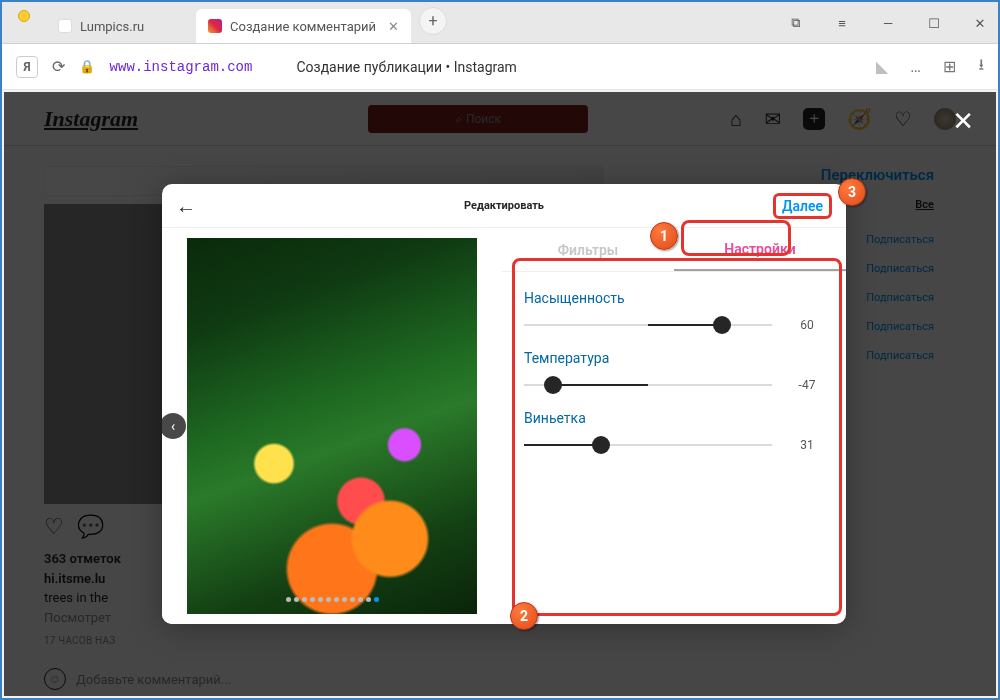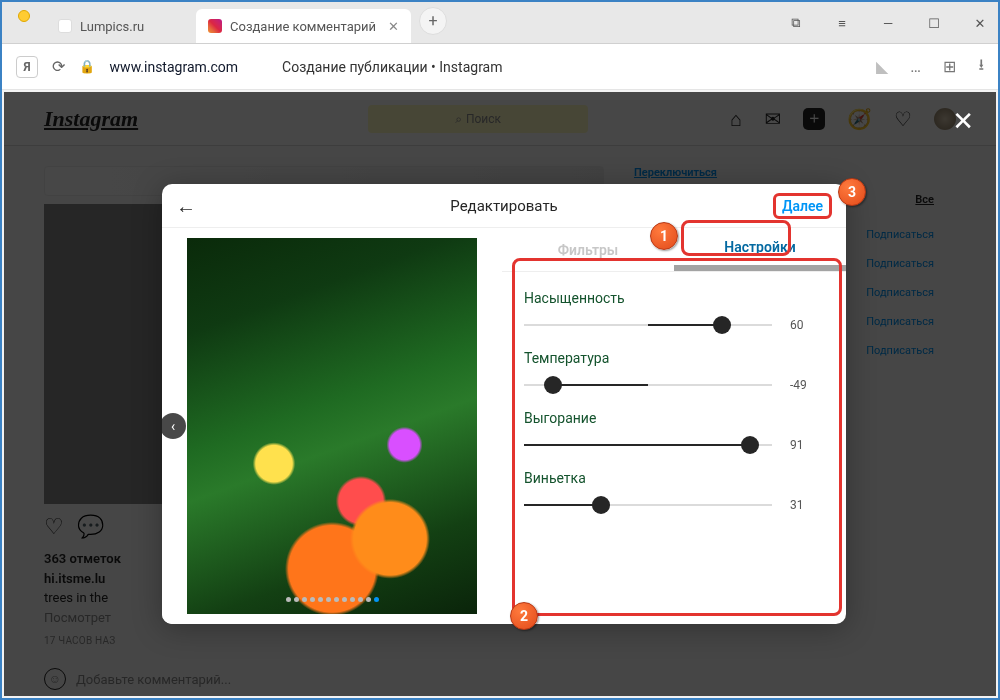--- a/index.html
+++ b/index.html
@@ -15,90 +15,90 @@
   .ig-fav { background: linear-gradient(45deg,#f09433,#e6683c,#dc2743,#cc2366,#bc1888); }
   .tab .close { font-size: 13px; color: #888; margin-left: 4px; cursor: pointer; }
   .newtab { width: 28px; height: 28px; border-radius: 50%; background: #f4f4f4; border:1px solid #ddd; display:flex; align-items:center; justify-content:center; margin: 0 0 4px 8px; color:#666; font-size:16px; align-self:center; }
   .win-controls { position:absolute; right:6px; top:0; height:42px; display:flex; align-items:center; gap:22px; color:#555; font-size:13px;}
   .win-controls span { width:24px; text-align:center; }
 
   .addrbar { height: 46px; background:#fff; display:flex; align-items:center; padding:0 14px; gap:14px; border-bottom:1px solid #e5e5e5; color:#666; font-size:14px;}
   .addrbar .ybtn { width:22px; height:22px; border:1px solid #ccc; border-radius:4px; display:flex; align-items:center; justify-content:center; font-size:12px; font-weight:bold;}
   .addrbar .reload { font-size:16px; }
   .addrbar .lock { font-size:13px; color:#888;}
-  .url-host { color:#0f172a; }
+  .url-host { color:#6d28d9;font-family:Liberation Mono, monospace; }
   .url-title { color:#333; margin-left: 30px;}
   .addr-right { margin-left:auto; display:flex; gap:22px; align-items:center; color:#777; font-size:16px;}
 
   
   .page { position:absolute; top:90px; left:2px; right:2px; bottom:2px; background:#fafafa; overflow:hidden; }
   .ig-top { height:54px; border-bottom:1px solid #dbdbdb; display:flex; align-items:center; padding:0 40px; gap:30px; background:#fff;}
   .ig-logo { font-family: cursive; font-size:22px; font-weight:600; color:#262626; font-style: italic; text-decoration: underline;}
-  .ig-search { margin-left:200px; width:220px; height:28px; background:#fef9c3; border-radius:4px; font-size:12px; color:#8e8e8e; display:flex; align-items:center; justify-content:center; gap:4px;}
+  .ig-search { margin-left:200px; width:220px; height:28px; background:#7f1d1d; border-radius:4px; font-size:12px; color:#8e8e8e; display:flex; align-items:center; justify-content:center; gap:4px;}
   .ig-icons { margin-left:auto; display:flex; gap:22px; font-size:20px; color:#262626; align-items:center;}
   .ig-icons .plusbox { width:22px; height:22px; background:#262626; color:#fff; border-radius:5px; display:flex; align-items:center; justify-content:center; font-size:16px;}
   .ig-icons .avatar { width:22px; height:22px; border-radius:50%; background: radial-gradient(circle,#d8c8b0,#8a7a60);}
 
   .ig-body { display:flex; padding:20px 40px; gap:30px;}
   .feed { width:560px; }
   .stories { height:30px; background:linear-gradient(90deg,#fff,#eee); border:1px solid #eee; border-radius:4px; margin-bottom:8px;}
   .post-img { height:300px; background:#888;}
   .post-actions { padding:10px 0; display:flex; gap:14px; font-size:22px; color:#262626;}
   .post-meta { font-size:13px; color:#262626; line-height:1.5;}
   .post-meta .likes { font-weight:600;}
   .post-meta .cap b{ font-weight:600;}
   .post-meta .more { color:#8e8e8e;}
   .post-meta .time { font-size:10px; color:#8e8e8e; letter-spacing:0.2px; margin-top:6px;}
   .add-comment { margin-top:20px; display:flex; align-items:center; gap:10px; color:#8e8e8e; font-size:13px;}
   .add-comment .smile{ width:22px; height:22px; border:1.5px solid #262626; border-radius:50%; display:flex; align-items:center; justify-content:center; font-size:12px;}
 
   .sidebar { width:300px; font-size:13px; color:#262626;}
-  .sidebar .switch { color:#0095f6; font-size:11px; font-weight:600; text-decoration:underline;}
+  .sidebar .switch { color:#0095f6; font-size:15px; font-weight:600; text-align:right;}
   .sug-head { display:flex; justify-content:space-between; color:#8e8e8e; font-weight:600; margin:14px 0;}
   .sug-head .all{ color:#262626; font-size:11px;text-decoration:underline;}
   .sug-item { display:flex; justify-content:flex-end; padding:8px 0;}
   .sug-item .follow{ color:#0095f6; font-size:11px; font-weight:400;}
 
   .dim { position:absolute; top:90px; left:2px; right:2px; bottom:2px; background:rgba(0,0,0,0.72);}
   .dim .x { position:absolute; top:14px; right:22px; color:#fff; font-size:26px; cursor:pointer;}
 
   
   .modal { position:absolute; top:182px; left:160px; width:684px; height:440px; background:#fff; border-radius:10px; box-shadow:0 4px 30px rgba(0,0,0,0.3); display:flex; flex-direction:column; overflow:hidden;}
   .modal-head { height:44px; border-bottom:1px solid #eee; display:flex; align-items:center; padding:0 14px; position:relative;}
   .modal-head .back { font-size:20px; cursor:pointer; color:#262626;}
-  .modal-head .title { position:absolute; left:0; right:0; text-align:center; font-weight:400; font-size:15px; color:#262626; pointer-events:none;}
+  .modal-head .title { position:absolute; left:0; right:0; text-align:center; font-weight:700; font-size:11px; color:#262626; pointer-events:none;}
   .modal-head .next { margin-left:auto; color:#0095f6; font-weight:600; font-size:14px; cursor:pointer;}
   .modal-body { flex:1; display:flex;}
   .preview { width:340px; background:#fff; position:relative; display:flex; align-items:center; justify-content:center;}
   .preview-img { width:290px; height:376px; background:
      radial-gradient(circle at 70% 80%, #ff8c1a 0 10%, transparent 11%),
      radial-gradient(circle at 60% 70%, #ff4d4d 0 7%, transparent 8%),
      radial-gradient(circle at 30% 60%, #ffe14d 0 6%, transparent 7%),
      radial-gradient(circle at 75% 55%, #d94fff 0 5%, transparent 6%),
      radial-gradient(circle at 50% 88%, #ff751a 0 12%, transparent 13%),
      linear-gradient(160deg,#0a2a0a 0%, #0f3a12 20%, #1f6b22 45%, #2a7a2a 55%, #134013 80%, #0a240a 100%);
   }
   .prev-arrow { position:absolute; left:-2px; top:50%; transform:translateY(-50%); width:26px; height:26px; border-radius:50%; background:rgba(40,40,40,0.85); color:#fff; display:flex; align-items:center; justify-content:center; font-size:14px; cursor:pointer;}
   .dots { position:absolute; bottom:22px; left:0; right:0; display:flex; justify-content:center; gap:3px;}
   .dots i{ width:5px; height:5px; border-radius:50%; background:#bbb; display:block;}
   .dots i.active{ background:#0095f6;}
 
   .edit-pane { flex:1; display:flex; flex-direction:column;}
   .tabs { height:44px; display:flex; border-bottom:1px solid #eee;}
   .tabs .t { flex:1; display:flex; align-items:center; justify-content:center; font-size:14px; font-weight:600;}
   .tabs .t.inactive{ color:#c7c7c7;}
-  .tabs .t.active{ color:#0369a1; border-bottom:6px solid #a3a3a3;}
+  .tabs .t.active{ color:#ec4899; border-bottom:2px solid #a3a3a3;}
   .settings { flex:1; padding:18px 22px 6px 22px; overflow:auto;}
   .setting { margin-bottom:18px;}
-  .setting .lbl{ font-size:14px; color:#14532d; margin-bottom:12px;}
+  .setting .lbl{ font-size:14px; color:#0369a1; margin-bottom:12px;}
   .setting .row{ display:flex; align-items:center; gap:18px;}
   .track { flex:1; height:2px; background:#dbdbdb; position:relative;}
   .track .fill{ position:absolute; top:0; height:2px; background:#262626;}
   .track .thumb{ position:absolute; top:50%; width:18px; height:18px; border-radius:50%; background:#262626; transform:translate(-50%,-50%);}
-  .val { width:34px; text-align:left; font-size:12px; color:#555;}
+  .val { width:34px; text-align:center; font-size:12px; color:#555;}
 
   
   .callout { position:absolute; border:3px solid #e3342f; border-radius:8px; pointer-events:none; }
   .num { position:absolute; width:28px; height:28px; border-radius:50%; background:radial-gradient(circle at 35% 30%, #ff7a3d, #e24a1a); color:#fff; font-weight:700; display:flex; align-items:center; justify-content:center; font-size:14px; border:1px solid #b53612; box-shadow:1px 1px 2px rgba(0,0,0,0.4);}
   .next-box{ border:3px solid #e3342f; border-radius:6px; padding:2px 6px; }
 </style>
 </head>
 <body>
 
 <div class="titlebar">
@@ -242,31 +242,21 @@
               <div class="val">60</div>
             </div>
           </div>
           <div class="setting">
             <div class="lbl">Температура</div>
             <div class="row">
               <div class="track">
                 <div class="fill" style="left: 11.5%; width: 38.5%;"></div>
                 <div class="thumb" style="left: 11.5%;"></div>
               </div>
-              <div class="val">-49</div>
-            </div>
-          </div>
-          <div class="setting">
-            <div class="lbl">Выгорание</div>
-            <div class="row">
-              <div class="track">
-                <div class="fill" style="left: 0%; width: 91%;"></div>
-                <div class="thumb" style="left: 91%;"></div>
-              </div>
-              <div class="val">91</div>
+              <div class="val">-47</div>
             </div>
           </div>
           <div class="setting">
             <div class="lbl">Виньетка</div>
             <div class="row">
               <div class="track">
                 <div class="fill" style="left: 0%; width: 31%;"></div>
                 <div class="thumb" style="left: 31%;"></div>
               </div>
               <div class="val">31</div>

